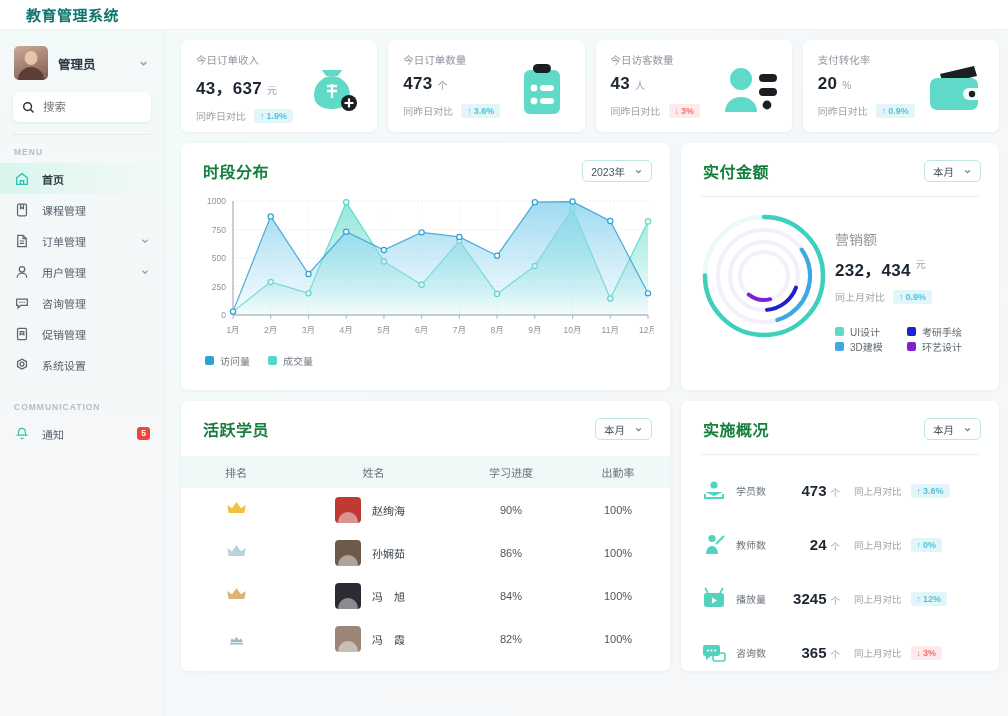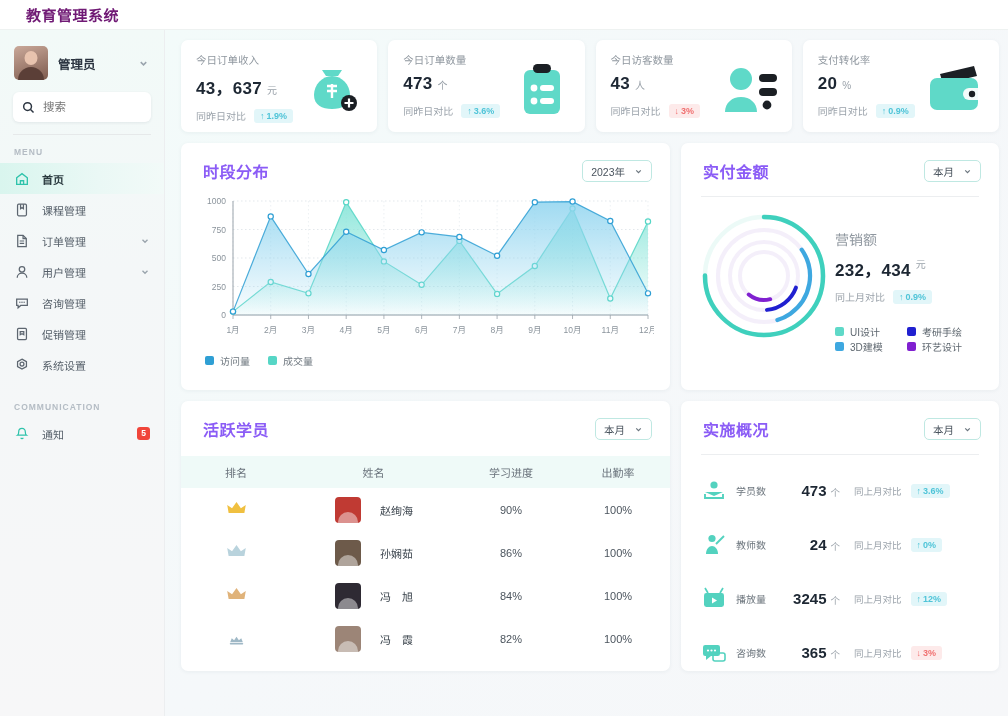--- a/index.html
+++ b/index.html
@@ -11,21 +11,21 @@
   body { display: flex; flex-direction: column; }
 
   
   .topbar {
     height: 30px; flex: 0 0 30px;
     background: #ffffff;
     display: flex; align-items: center;
     padding-left: 26px;
     border-bottom: 1px solid #eef2f1;
   }
-  .app-title { font-size: 15px; font-weight: 700; color: #701a75; letter-spacing: .5px; }
+  .app-title { font-size: 15px; font-weight: 700; color: #0f766e; letter-spacing: .5px; }
 
   .body-wrap { flex: 1 1 auto; display: flex; min-height: 0; }
 
   
   .sidebar {
     width: 165px; flex: 0 0 165px;
     background: linear-gradient(180deg,#f2faf8 0%, #f4f7f8 35%, #f7f7f8 100%);
     display: flex; flex-direction: column;
     padding-top: 12px;
     border-right: 1px solid #eceef0;
@@ -112,21 +112,21 @@
   .stat-icon { position: absolute; right: 11px; bottom: 12px; width: 68px; height: 60px; }
 
   .grid-row { display: flex; gap: 11px; margin-top: 11px; }
   .card {
     background: #fff; border-radius: 7px; box-shadow: 0 1px 4px rgba(40,60,80,.06);
   }
   .col-left { flex: 0 0 489px; max-width: 489px; }
   .col-right { flex: 1 1 auto; min-width: 0; }
 
   .card-head { display: flex; align-items: center; padding: 16px 18px 0 22px; }
-  .card-title { font-size: 16px; font-weight: 700; color: #8b5cf6; flex: 1; letter-spacing: .5px; }
+  .card-title { font-size: 16px; font-weight: 700; color: #15803d; flex: 1; letter-spacing: .5px; }
   .selector {
     border: 1px solid #bfe8e2; background: #fff; border-radius: 5px;
     height: 22px; padding: 0 8px; display: flex; align-items: center; gap: 9px;
     font-size: 10.5px; color: #4a545e; cursor: pointer;
   }
   .selector svg { width: 9px; height: 9px; color: #6b757e; }
 
   .chart-card { height: 247px; }
   .chart-area { padding: 10px 14px 0 12px; }
 
@@ -151,21 +151,21 @@
 
   
   .table-card { height: 270px; }
   .tbl { width: 100%; border-collapse: collapse; margin-top: 15px; }
   .tbl th {
     background: #effaf8; font-size: 11px; color: #6a737c; font-weight: 400;
     height: 32px; text-align: center;
   }
   .tbl td { height: 43px; text-align: center; font-size: 11px; color: #4c555e; }
   .rank-ico { font-size: 15px; line-height: 1; }
-  .name-cell { display: flex; align-items: center; justify-content: flex-start; padding-left: 44px; gap: 19px; }
+  .name-cell { display: flex; align-items: center; justify-content: flex-start; padding-left: 44px; gap: 11px; }
   .st-av { width: 26px; height: 26px; border-radius: 4px; flex: 0 0 26px; position: relative; overflow: hidden; }
   .st-av::after {
     content: ""; position: absolute; left: 50%; bottom: 0; transform: translateX(-50%);
     width: 20px; height: 11px; border-radius: 10px 10px 0 0; background: rgba(255,255,255,.45);
   }
   .st-name { font-size: 11px; color: #3b444d; white-space: nowrap; }
 
   
   .ov-card { height: 270px; }
   .ov-row { display: flex; align-items: center; padding: 0 18px 0 20px; height: 43px; }

